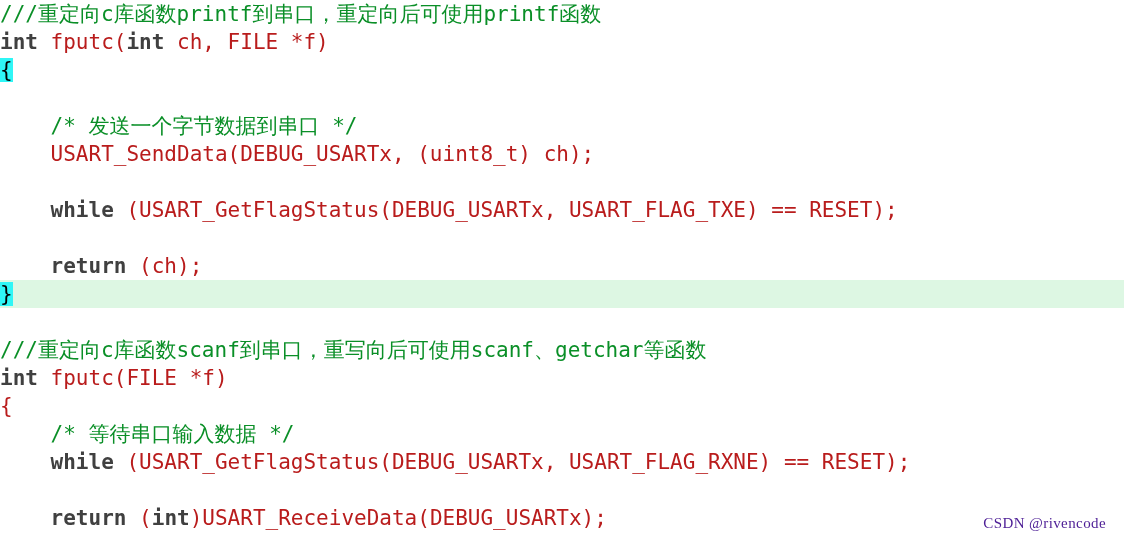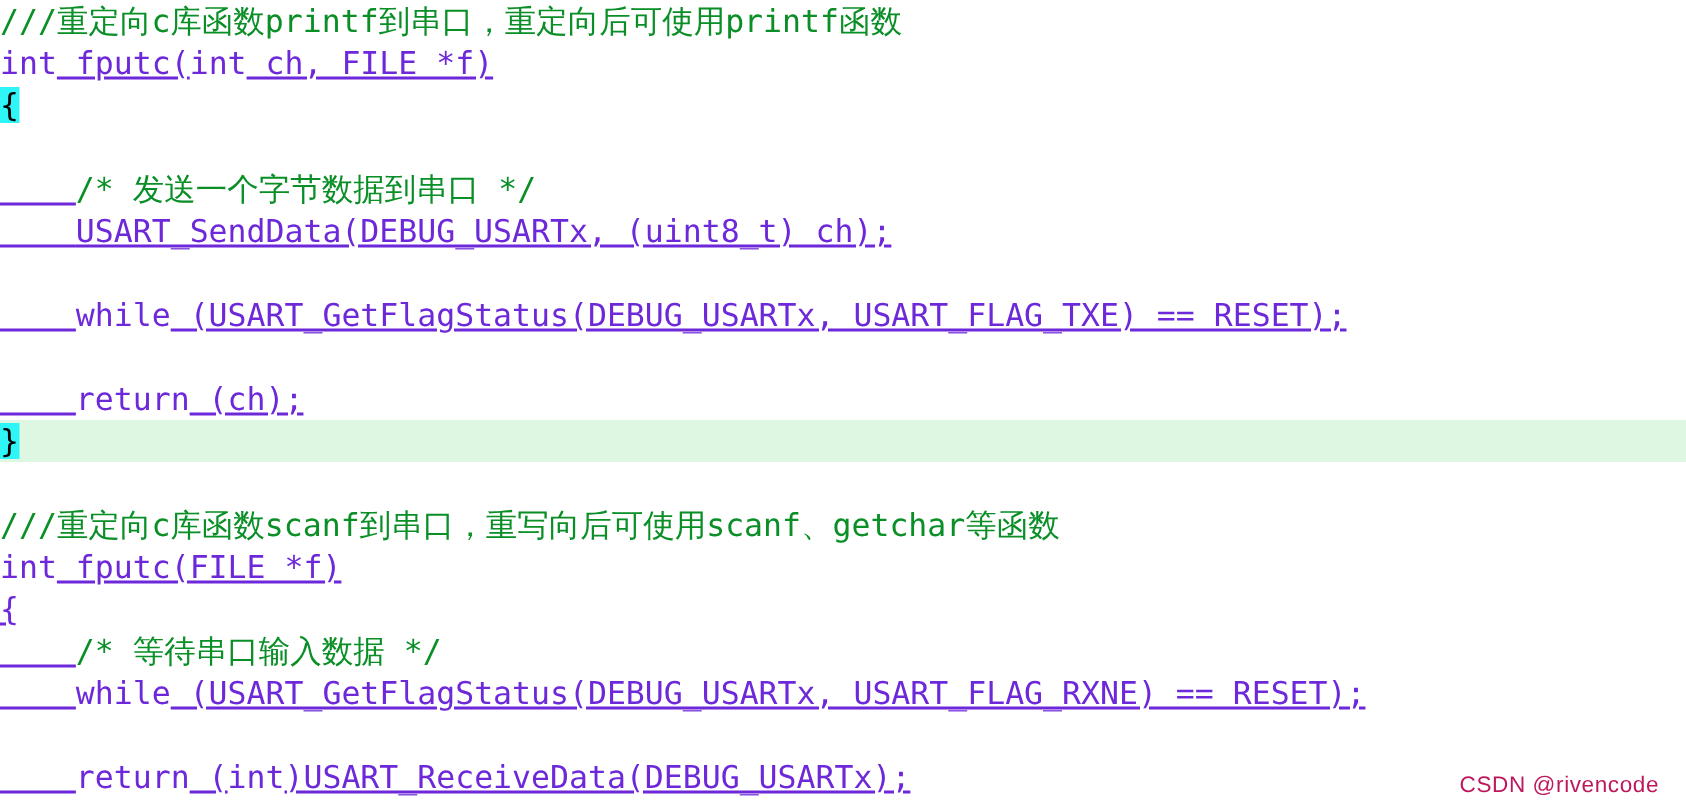--- a/index.html
+++ b/index.html
@@ -37,38 +37,38 @@
   
   .code-line.band-green {
     background: #ddf7e3;
   }
 
   .tok-comment {
     color: #0a8f27;
     font-family: "DejaVu Sans Mono", "Liberation Mono", monospace;
   }
   .tok-keyword {
-    color: #6d28d9;
+    color: #404040;
+    font-weight: bold;
   }
   .tok-plain {
-    color: #6d28d9;
-    text-decoration: underline;
+    color: #b91c1c;
   }
   .tok-brace-hl {
     background: #2ff6f6;
     color: #000000;
   }
 
   .watermark {
     position: absolute;
     right: 18px;
     bottom: 8px;
-    font-family: Liberation Sans, sans-serif;
+    font-family: Liberation Serif, serif;
     font-size: 15px;
-    color: #be185d;
+    color: #4c1d95;
     letter-spacing: 0.4px;
     white-space: pre;
   }
 </style>
 </head>
 <body>
 
 <div id="code-editor">
 
   <div class="code-line"><span class="tok-comment">///重定向c库函数printf到串口，重定向后可使用printf函数</span></div>

